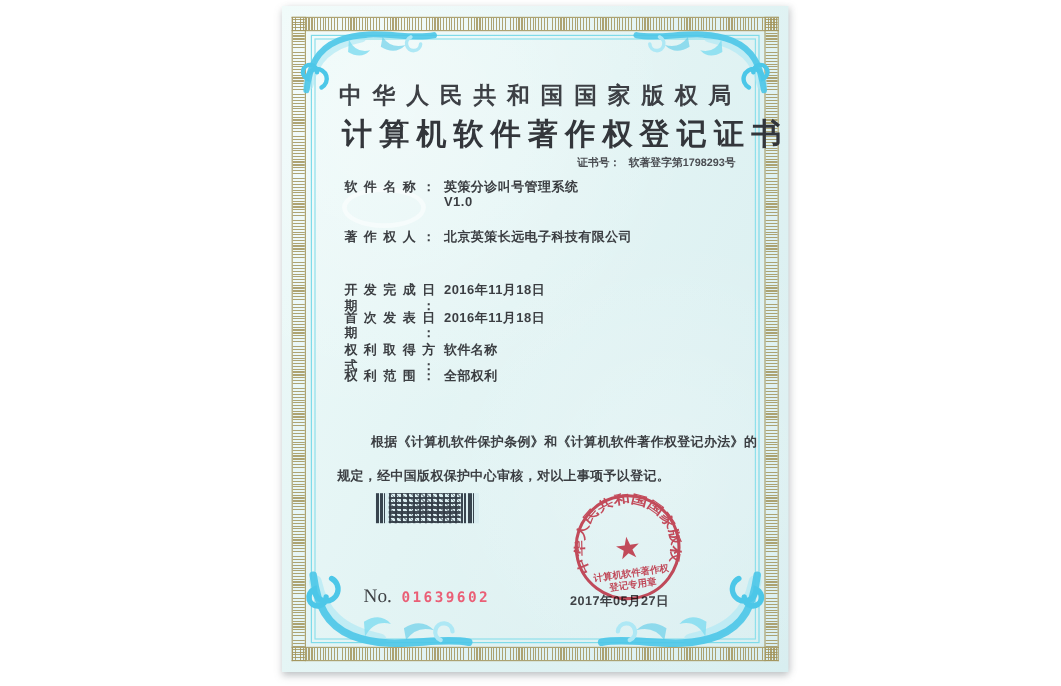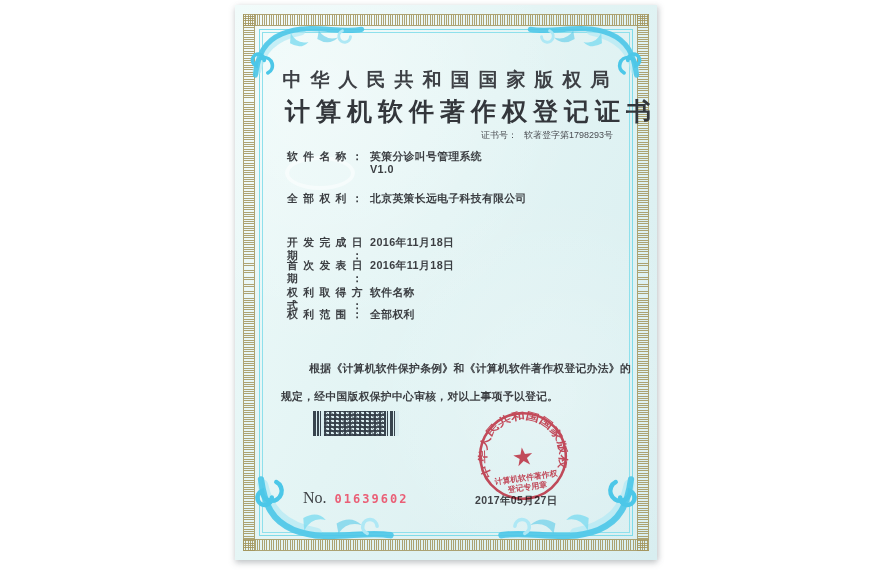--- a/index.html
+++ b/index.html
@@ -54,21 +54,21 @@
     border:4px solid rgba(255,255,255,.5);border-radius:50%;}
 
   
   .authority{position:absolute;left:0;right:0;top:62px;text-align:center;
     font-family:"Liberation Serif","DejaVu Serif",serif;
     font-size:19px;font-weight:bold;color:#3d4045;letter-spacing:9px;padding-left:9px;}
   .cert-title{position:absolute;left:0;right:0;top:90px;text-align:right;
     font-family:"Liberation Serif","DejaVu Serif",serif;
     font-size:25px;font-weight:bold;color:#33363b;letter-spacing:6px;padding-left:6px;}
   .cert-no{position:absolute;top:124px;right:44px;font-size:9px;color:#4a4d52;
-    display:flex;gap:7px;font-weight:normal;}
+    display:flex;gap:7px;font-weight:bold;}
 
   .field{position:absolute;left:52px;display:flex;align-items:flex-start;
     font-size:10.8px;font-weight:bold;color:#3b3e42;letter-spacing:.4px;line-height:13px;}
   .flabel{width:76px;flex-shrink:0;text-align:justify;text-align-last:justify;}
   .fvalue{margin-left:7px;}
   .f0{top:145px}.f1{top:187px}.f2{top:231px}.f3{top:254px}.f4{top:281px}.f5{top:303px}.f6{top:327px}
 
   .stmt{position:absolute;left:46px;top:357px;width:350px;
     font-size:10.8px;font-weight:600;color:#3b3e42;letter-spacing:.3px;}
   .stmt .l1{white-space:nowrap;text-indent:21px;text-align:right;}
@@ -147,21 +147,21 @@
     </div>
 
     <div class="field f0">
       <span class="flabel">软件名称：</span>
       <span class="fvalue">
         <div>英策分诊叫号管理系统</div>
         <div>V1.0</div>
       </span>
     </div>
     <div class="field f1">
-      <span class="flabel">全部权利：</span>
+      <span class="flabel">著作权人：</span>
       <span class="fvalue">北京英策长远电子科技有限公司</span>
     </div>
     <div class="field f2">
       <span class="flabel">开发完成日期：</span>
       <span class="fvalue">2016年11月18日</span>
     </div>
     <div class="field f3">
       <span class="flabel">首次发表日期：</span>
       <span class="fvalue">2016年11月18日</span>
     </div>

